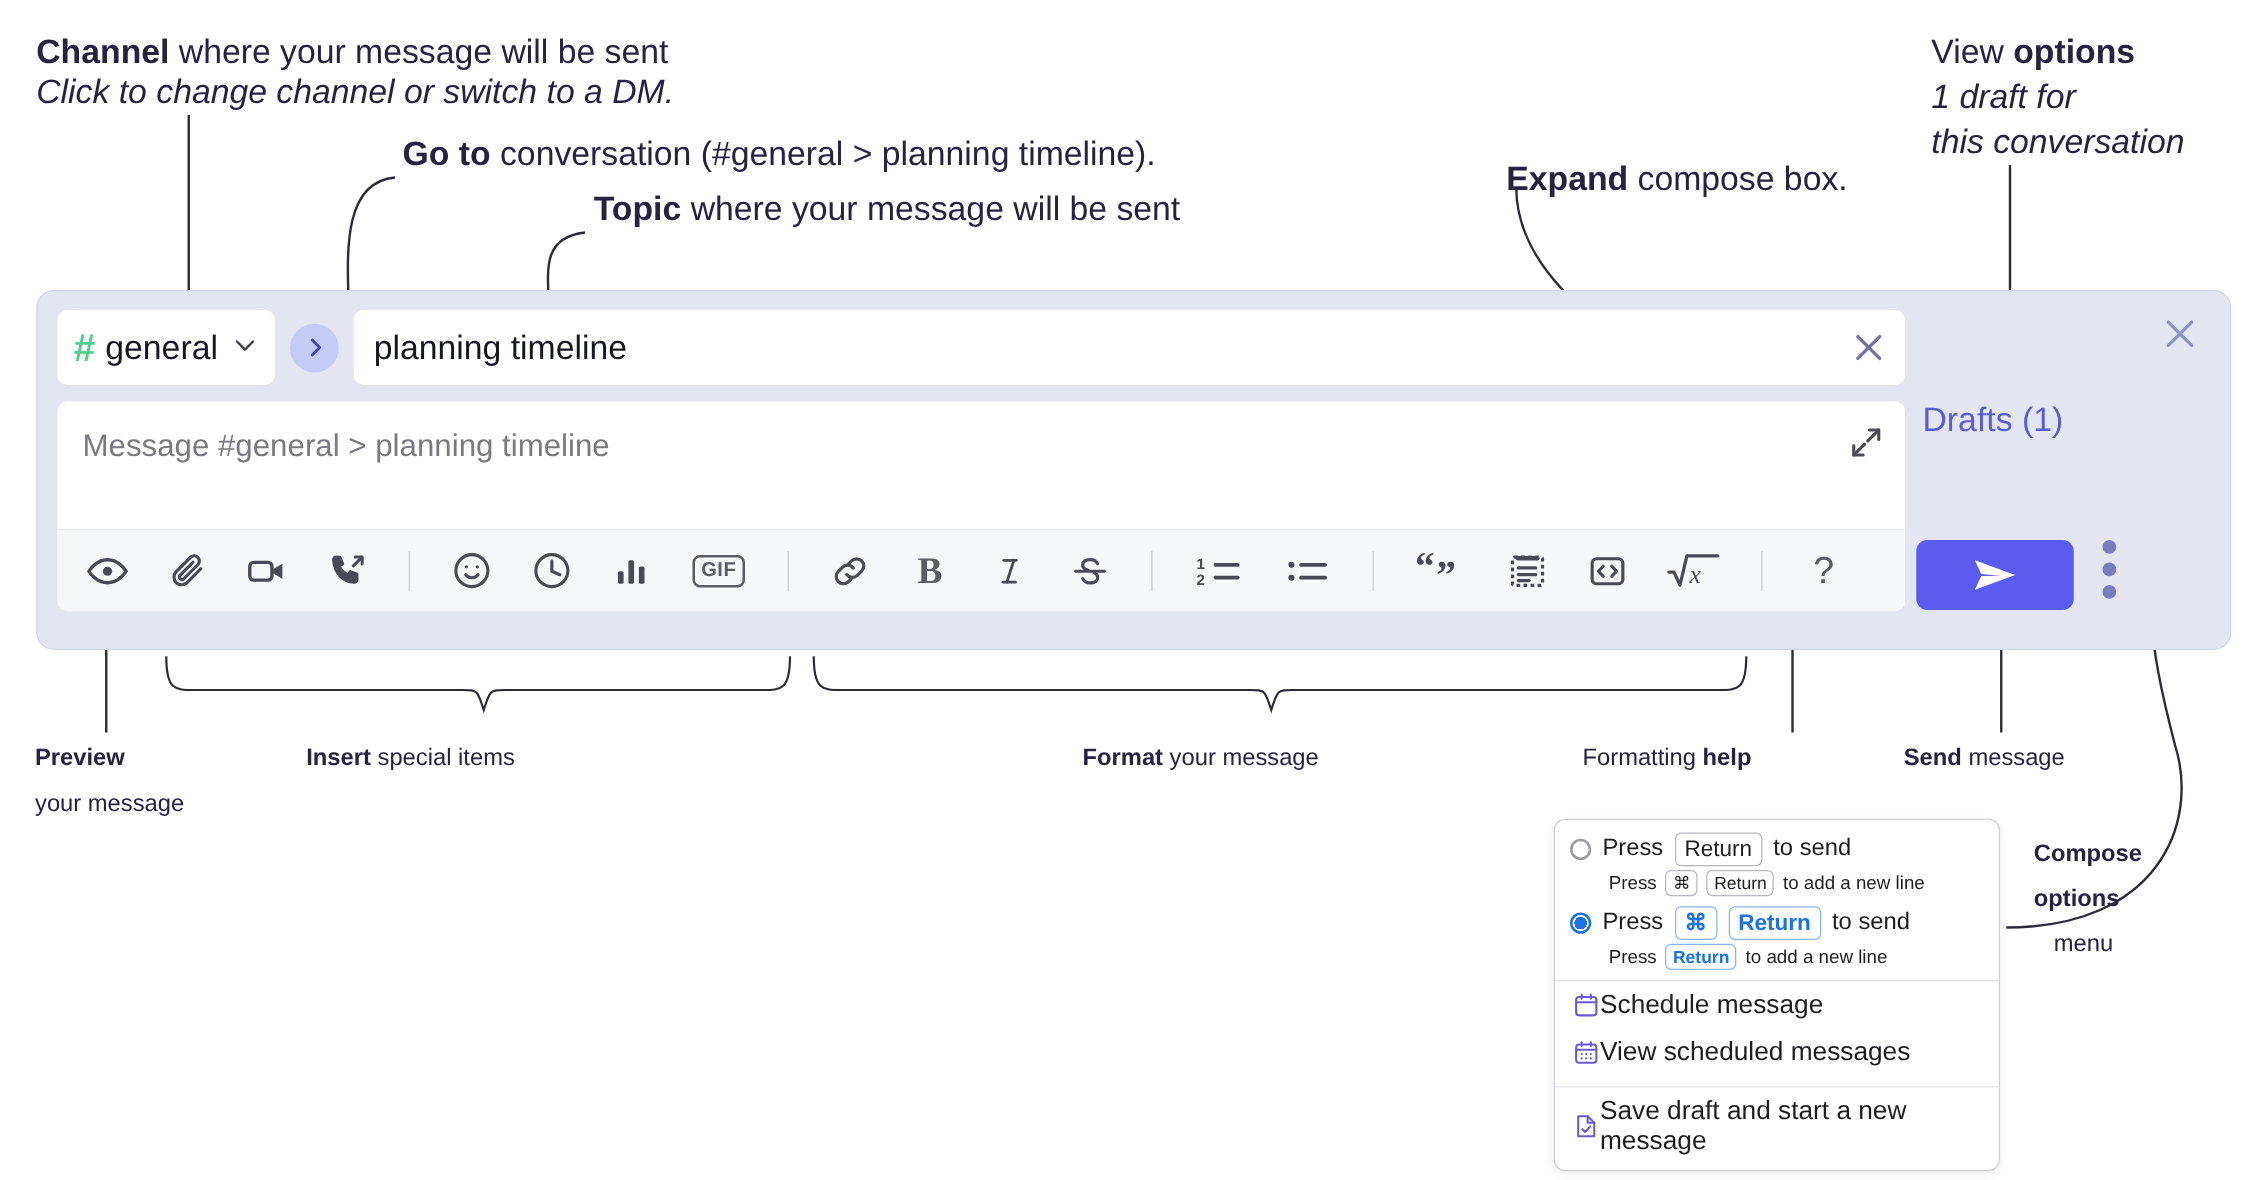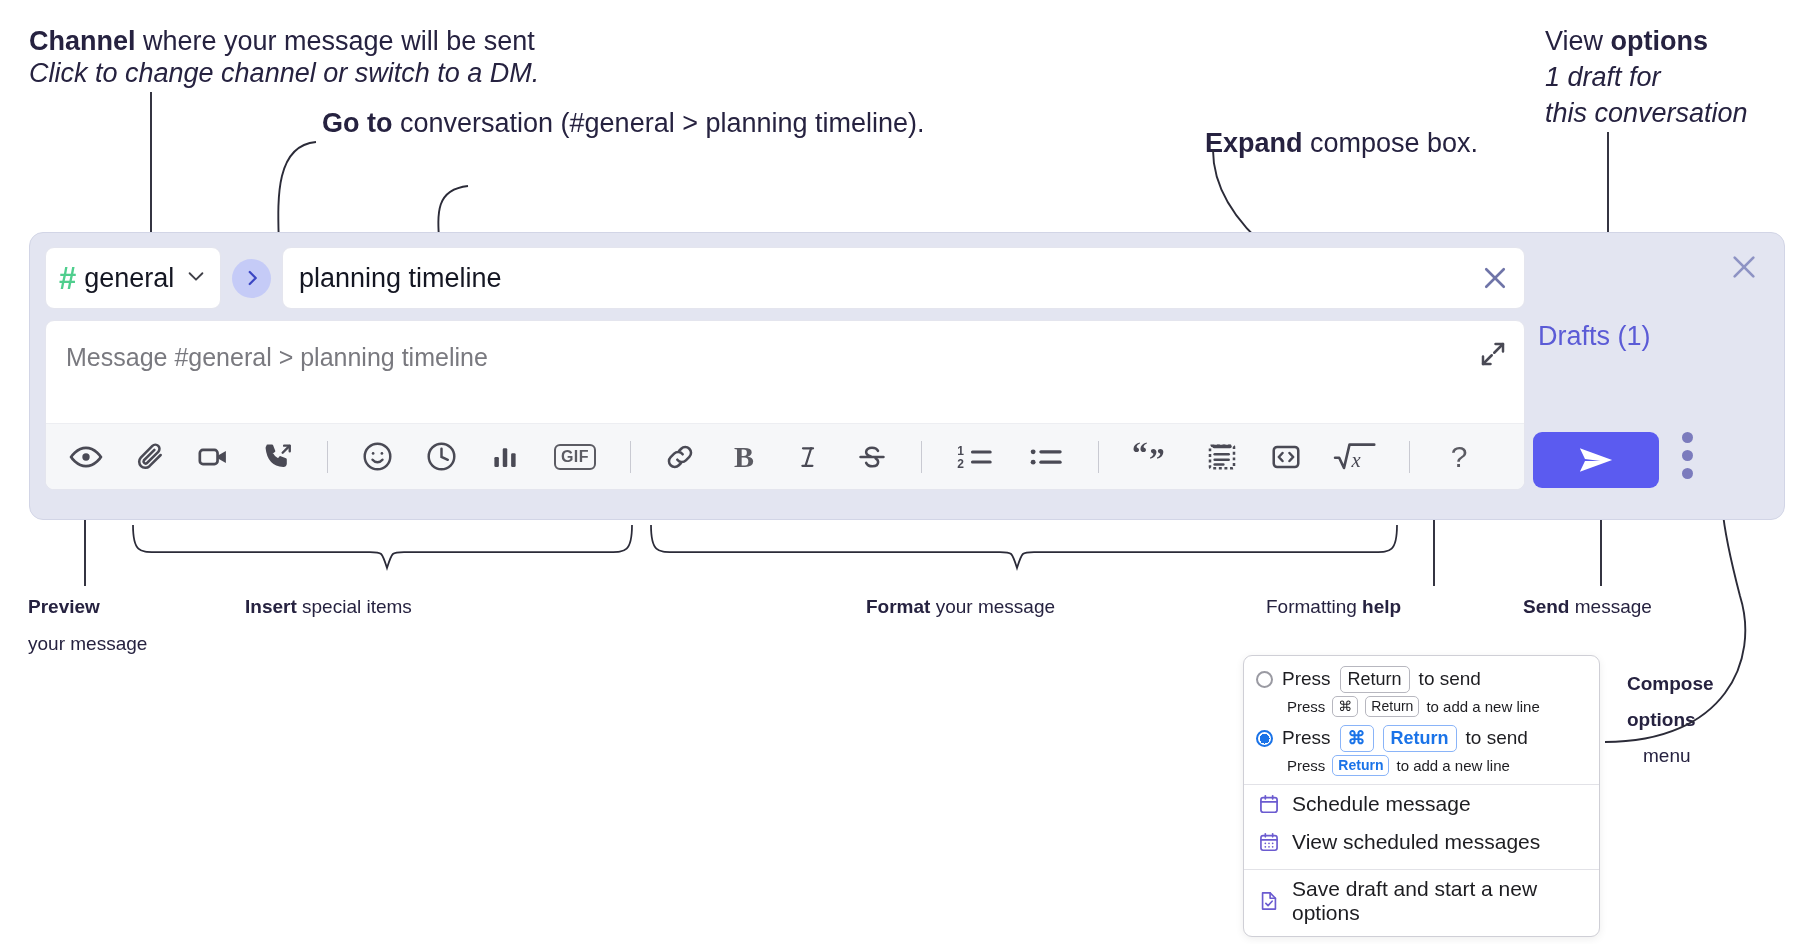--- a/index.html
+++ b/index.html
@@ -109,21 +109,21 @@
       radial-gradient(circle at center, #1a73e8 0 5px, #ffffff 5px 8px, #1a73e8 8px); }
   .key {
     border:1px solid #b7b7bf; border-radius:5px; padding:1px 7px; font-size:18px;
     color:#1d1d21; background:#fff; line-height:1.25;
   }
   .key.sm { font-size:14px; padding:1px 5px; }
   .key.blue { border-color:#8ab4f8; color:#1a73e8; font-weight:700; }
   .key.blue.sm { font-weight:700; }
   .mdiv { height:1px; background:#e2e2e7; margin:8px 0 0 0; }
   .mitem {
-    display:flex; align-items:center; gap:12px; padding:7px 14px; font-size:21px; color:#1d1d21;
+    display:flex; align-items:center; padding:7px 14px; font-size:21px; color:#1d1d21;
   }
   .mitem:first-of-type { padding-top:10px; }
   .mic { width:22px; height:22px; flex:0 0 auto; color:#6b5bd0; }
   .mic svg { display:block; }
 </style>
 </head>
 <body>
 
 <div class="stage">
 
@@ -131,20 +131,23 @@
     <b>Channel</b><span> where your message will be sent</span>
   </div>
   <div class="anno a-lg" style="left:29px; top:56px;">
     <i>Click to change channel or switch to a DM.</i>
   </div>
 
   <div class="anno a-lg" style="left:322px; top:106px;">
     <b>Go to</b><span> conversation (#general &gt; planning timeline).</span>
   </div>
 
+  <div class="anno a-lg" style="left:475px; top:150px;">
+    <b>Topic</b><span> where your message will be sent</span>
+  </div>
 
   <div class="anno a-lg" style="left:1205px; top:126px;">
     <b>Expand</b><span> compose box.</span>
   </div>
 
   <div class="anno a-lg" style="left:1545px; top:24px;">
     <span>View </span><b>options</b>
   </div>
   <div class="anno a-lg" style="left:1545px; top:60px;">
     <i>1 draft for</i>
@@ -509,17 +512,17 @@
     <div class="mdiv"></div>
 
     <div class="mitem" style="padding-bottom:11px">
       <span class="mic">
         <svg width="22" height="22" viewBox="0 0 24 24" fill="none" stroke="#6b5bd0" stroke-width="1.8" stroke-linecap="round" stroke-linejoin="round">
             <path d="M5 3.2h8.2L19 9v11.8H5z"></path>
             <polyline points="13.2,3.2 13.2,9 19,9"></polyline>
             <polyline points="8.6,14.6 11,17 15.4,12.2"></polyline>
           </svg>
       </span>
-      <span>Save draft and start a new options</span>
+      <span>Save draft and start a new message</span>
     </div>
   </div>
 
 </div>
 
 </body></html>

